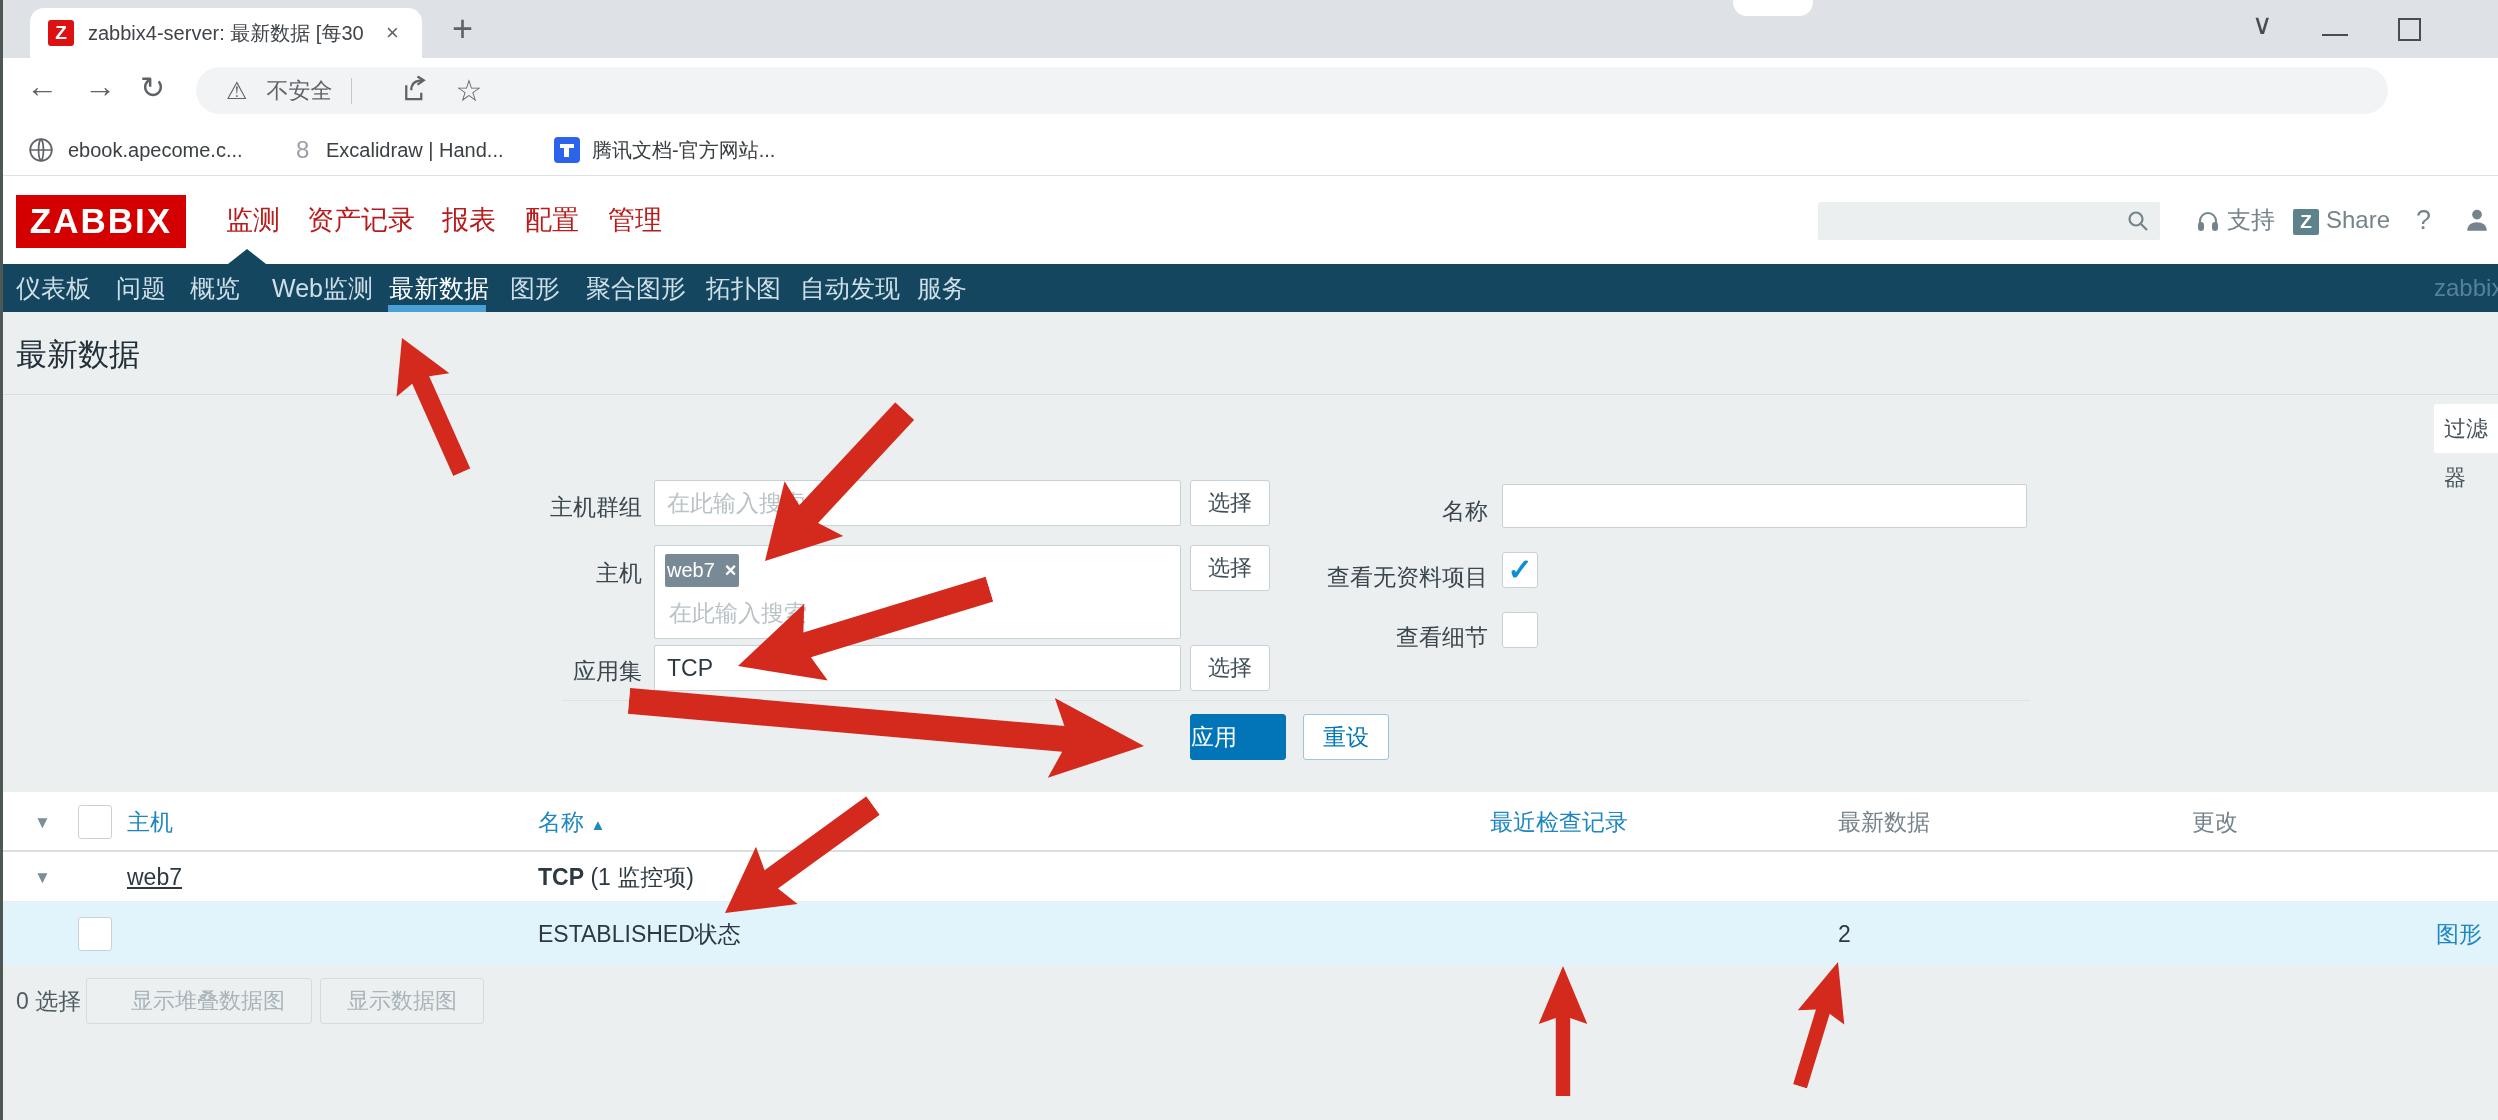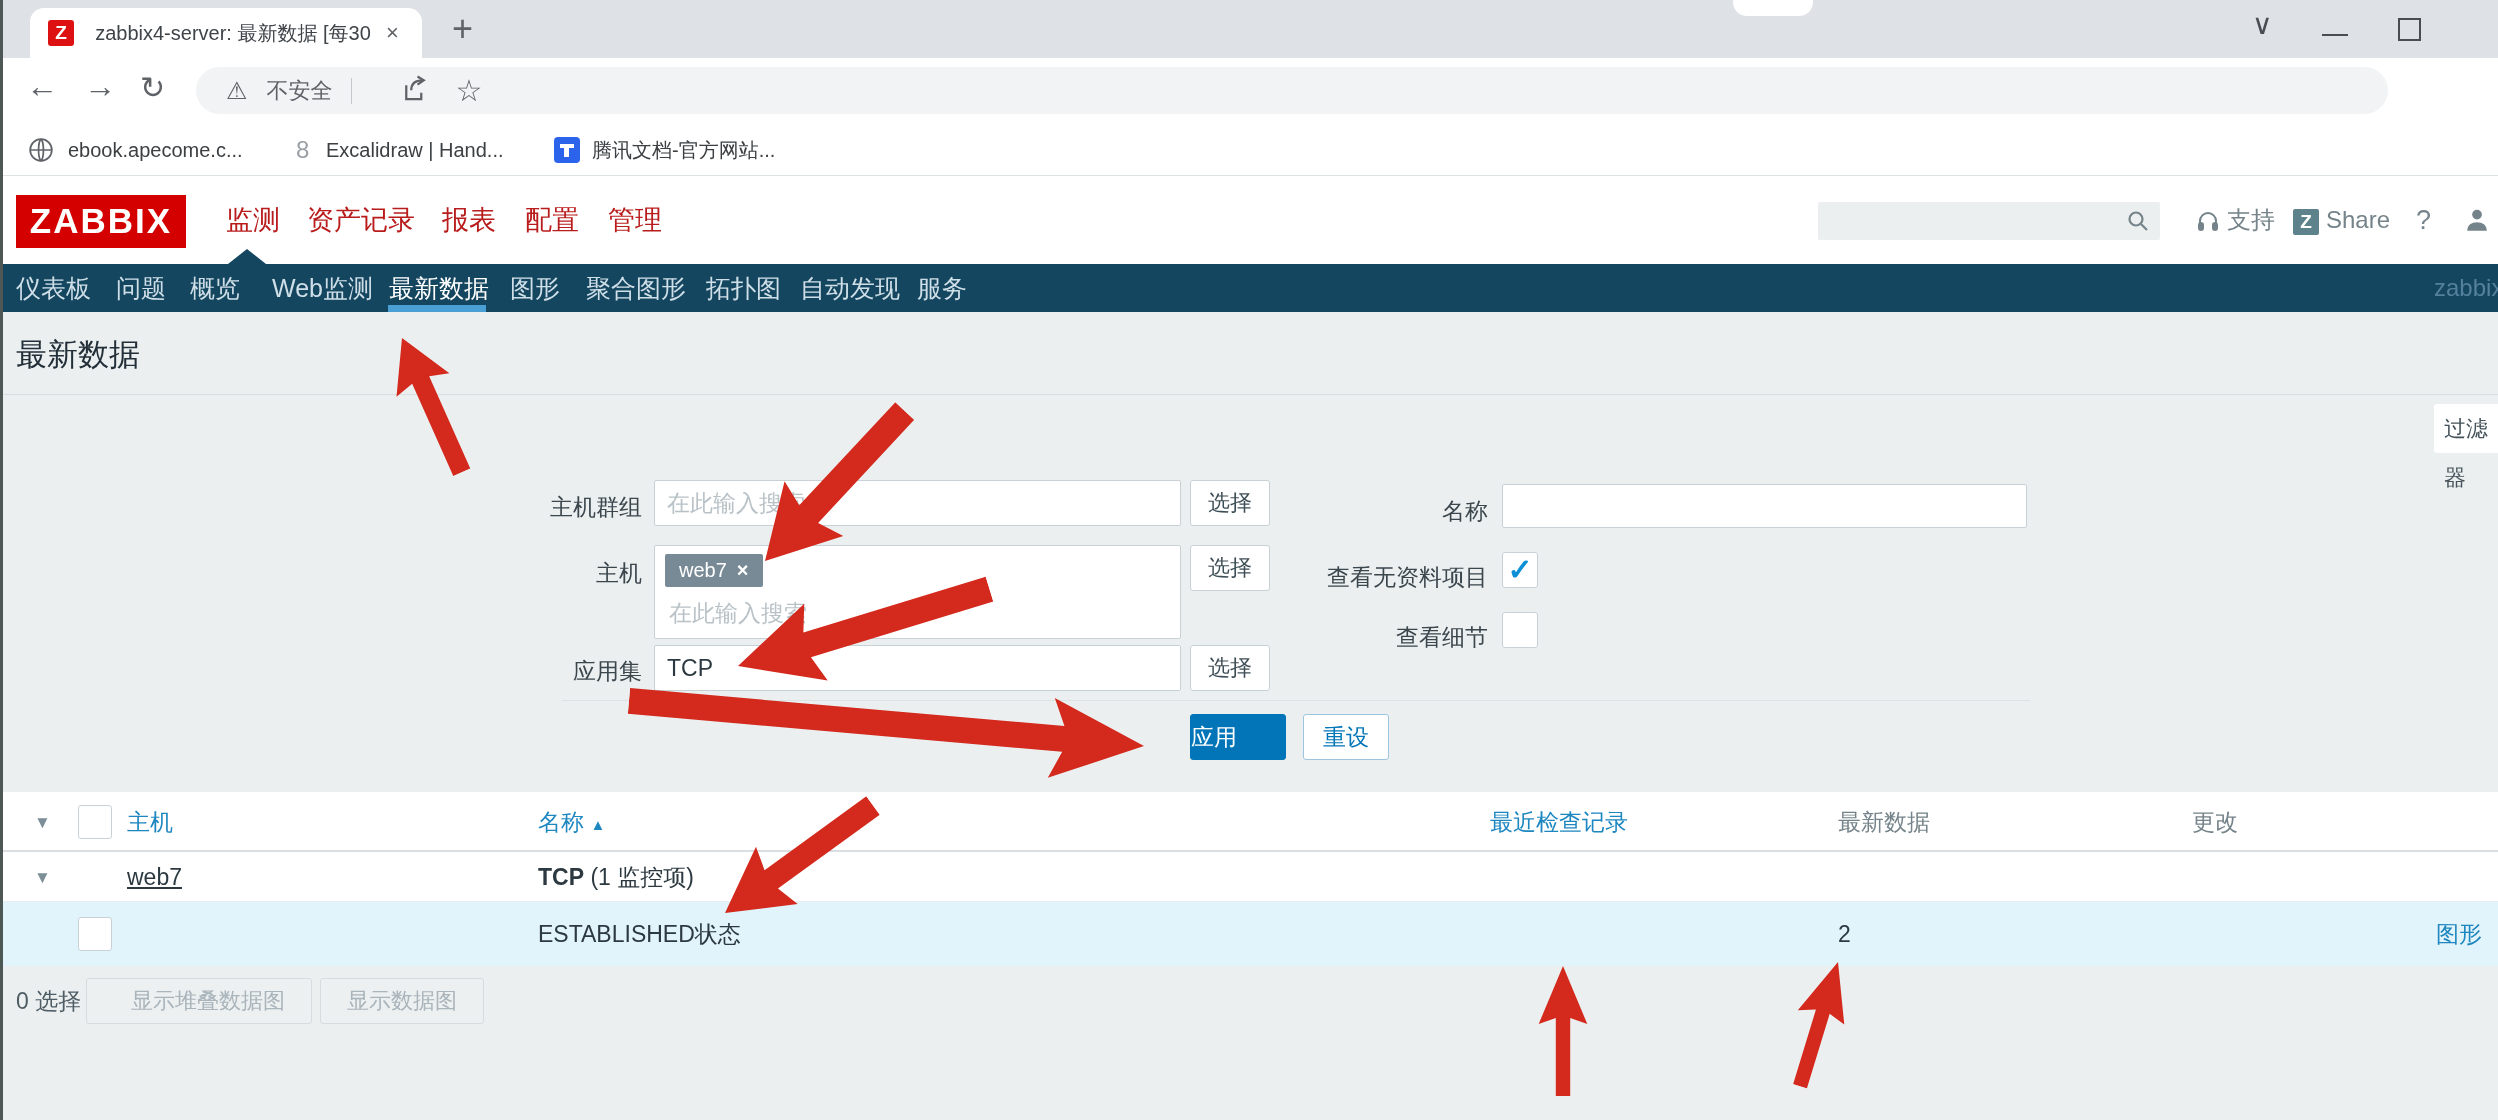--- a/index.html
+++ b/index.html
@@ -4,21 +4,21 @@
 <style>
   * { margin:0; padding:0; box-sizing:border-box; }
   html,body { font-family:"Liberation Sans",sans-serif; }
   #screen { position:relative; width:2498px; height:1120px; background:#ebeff0; overflow:hidden; }
   #screen::before { content:""; position:absolute; left:0; top:0; width:3px; height:1120px; background:#4d5854; z-index:99; }
 
   
   .tabstrip { position:absolute; left:0; top:0; width:2498px; height:58px; background:#dee1e6; }
   .tab { position:absolute; left:30px; top:8px; width:392px; height:50px; background:#fff; border-radius:14px 14px 0 0; display:flex; align-items:center; padding:0 14px 0 18px; }
   .favicon { width:26px; height:26px; background:#dd1111; border-radius:3px; color:#fff; font-weight:bold; font-size:19px; line-height:26px; text-align:center; flex:0 0 26px; }
-  .tab-title { margin-left:14px; font-size:20px; color:#3f4449; white-space:nowrap; overflow:hidden; max-width:290px; flex:1;text-align:center; }
+  .tab-title { margin-left:14px; font-size:20px; color:#3f4449; white-space:nowrap; overflow:hidden; max-width:290px; flex:1; }
   .tab-close { font-size:22px; color:#5f6368; margin-left:8px; }
   .newtab { position:absolute; left:452px; top:2px; font-size:36px; color:#5f6368; line-height:54px; }
   .window-pill { position:absolute; left:1733px; top:-12px; width:80px; height:28px; background:#fff; border-radius:14px; }
   .wc-chevron { position:absolute; left:2252px; top:8px; font-size:28px; color:#474d52; }
   .wc-min { position:absolute; left:2322px; top:34px; width:26px; height:2px; background:#474d52; }
   .wc-max { position:absolute; left:2398px; top:18px; width:23px; height:23px; border:2px solid #474d52; }
 
   .urlbar { position:absolute; left:0; top:58px; width:2498px; height:66px; background:#fff; }
   .nav-glyph { position:absolute; top:10px; font-size:32px; color:#5f6368; }
   .g-back { left:26px; } .g-fwd { left:84px; } .g-reload { left:140px; font-size:30px; top:12px; }
@@ -70,21 +70,21 @@
   
   .flabel { position:absolute; font-size:23px; color:#3b464d; text-align:right; white-space:nowrap; }
   .lf { right:1856px; } .rf { right:1010px; }
   .l-group{top:492px} .l-host{top:558px} .l-app{top:656px} .l-name{top:496px} .l-nodata{top:562px} .l-detail{top:622px}
   .tinput { position:absolute; background:#fff; border:1px solid #c8d2d6; font-size:23px; color:#2c3940; padding:0 12px; border-radius:2px; }
   .tinput::placeholder { color:#b9c2c7; }
   .in-group { left:654px; top:480px; width:527px; height:46px; }
   .in-app   { left:654px; top:645px; width:527px; height:46px; }
   .in-name  { left:1502px; top:484px; width:525px; height:44px; }
   .ms-host { position:absolute; left:654px; top:545px; width:527px; height:94px; background:#fff; border:1px solid #c8d2d6; border-radius:2px; }
-  .chip { position:absolute; left:10px; top:8px; background:#778a95; border-radius:2px; color:#fff; font-size:20px; padding:5px 14px; }
+  .chip { position:absolute; left:10px; top:8px; background:#778a95; border-radius:2px; color:#fff; font-size:20px; padding:5px 2px; }
   .chip .x { font-weight:bold; margin-left:10px; }
   .ms-ph { position:absolute; left:14px; top:52px; font-size:23px; color:#b9c2c7; }
   .btn-select { position:absolute; width:80px; height:46px; background:#fff; border:1px solid #c8d2d6; border-radius:3px; font-size:22px; color:#3e4e56; text-align:center; line-height:44px; }
   .sel1{left:1190px; top:480px} .sel2{left:1190px; top:545px} .sel3{left:1190px; top:645px}
   .cbx { position:absolute; width:36px; height:36px; background:#fff; border:1px solid #c8d2d6; border-radius:3px; text-align:center; }
   .cb1 { left:1502px; top:552px; } .cb2 { left:1502px; top:612px; }
   .cbx .check { font-size:30px; font-weight:bold; color:#0d8fd8; line-height:34px; }
   .fhr { position:absolute; left:562px; top:700px; width:1468px; height:1px; background:#dce2e5; }
   .btn-apply { position:absolute; left:1190px; top:714px; width:96px; height:46px; background:#0275b8; border:1px solid #0275b8; border-radius:3px; color:#fff; font-size:23px; text-align:left; line-height:44px; }
   .btn-reset { position:absolute; left:1303px; top:714px; width:86px; height:46px; background:#fff; border:1px solid #9dc6de; border-radius:3px; color:#0275b8; font-size:23px; text-align:center; line-height:44px; }

